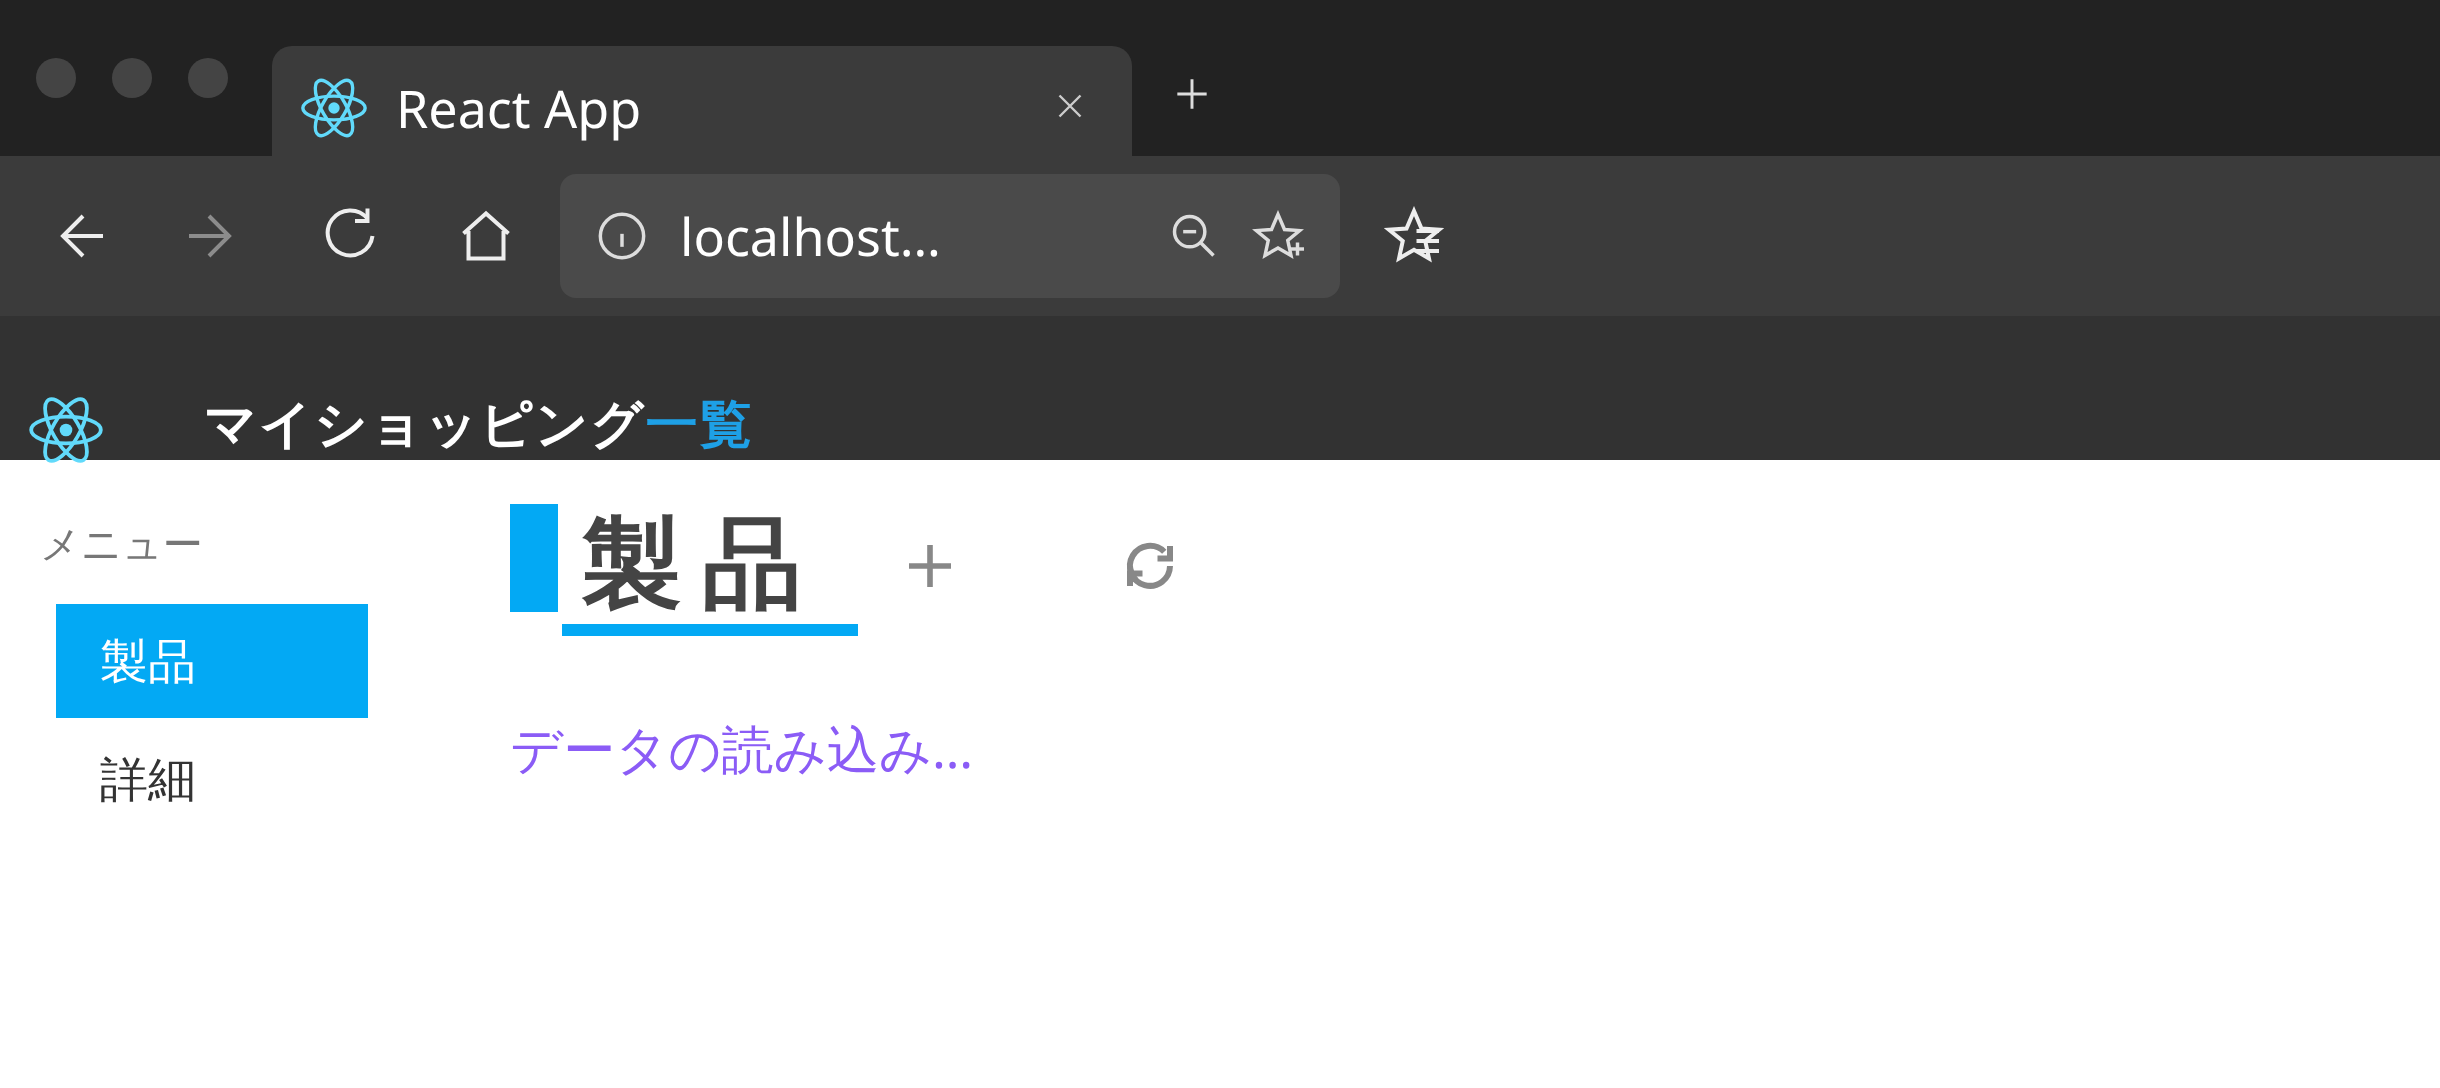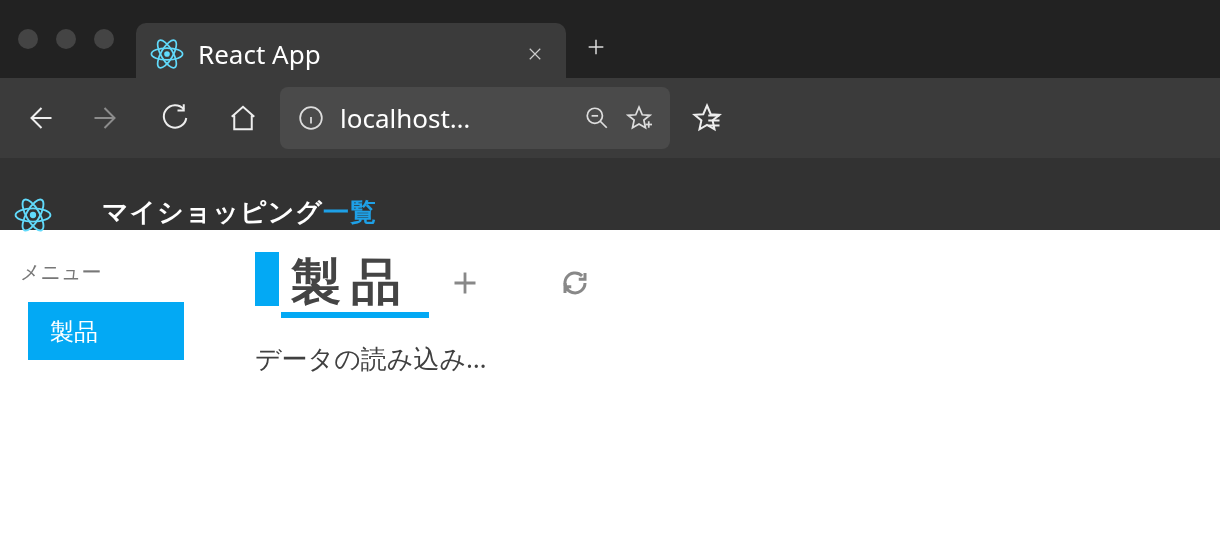--- a/index.html
+++ b/index.html
@@ -36,21 +36,21 @@
   .menu-item { font-size: 24px; padding: 12px 22px; margin: 2px 6px 2px 28px; color: #333; cursor: pointer; }
   .menu-item.active { background: #03a9f4; color: #fff; }
   .content { flex: 1; padding: 16px 24px; }
   .heading-row { display: flex; align-items: center; gap: 26px; }
   .heading-wrap { position: relative; display: inline-block; }
   .heading-wrap::before { content: ""; position: absolute; left: 0; top: 6px; width: 24px; height: 54px; background: #03a9f4; }
   .heading-wrap::after { content: ""; position: absolute; left: 26px; right: -6px; bottom: 2px; height: 6px; background: #03a9f4; }
   .heading-text { display: inline-block; padding: 0 12px 4px 36px; font-size: 50px; font-weight: 700; letter-spacing: 10px; color: #444; }
   .action-ico { width: 32px; height: 32px; display: flex; align-items: center; justify-content: center; cursor: pointer; }
   .action-ico svg { stroke: #888; fill: none; stroke-width: 2.4; }
-  .loading { font-size: 26px; color: #404040; margin-top: 20px; }
+  .loading { font-size: 26px; color: #8b5cf6; margin-top: 36px; }
   .react-logo { width: 34px; height: 34px; }
 </style>
 </head>
 <body>
 
 <div class="chrome">
   <div class="titlebar">
     <div class="window-controls">
       <div class="wc-dot"></div>
       <div class="wc-dot"></div>
@@ -153,20 +153,21 @@
   </span>
   <div class="app-title">
     <span>マイショッピング</span><span class="hl">一覧</span>
   </div>
 </div>
 
 <div class="app-body">
   <div class="sidebar">
     <div class="menu-label">メニュー</div>
     <div class="menu-item active">製品</div>
+    <div class="menu-item">詳細</div>
   </div>
   <div class="content">
     <div class="heading-row">
       <span class="heading-wrap">
         <span class="heading-text">製品</span>
       </span>
       <span class="action-ico">
         <svg viewBox="0 0 24 24" width="28" height="28">
             <path d="M12 3 V21 M3 12 H21"></path>
           </svg>

